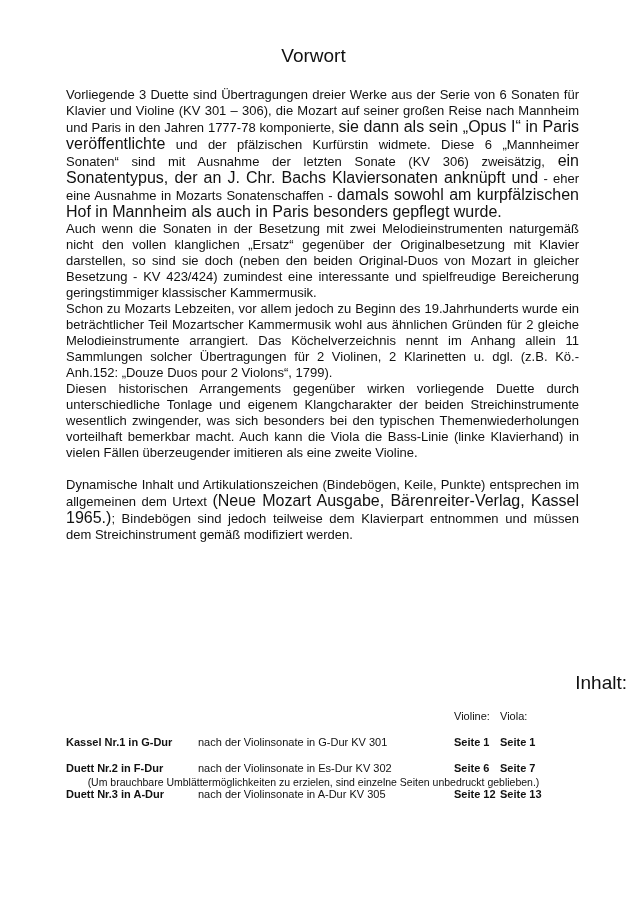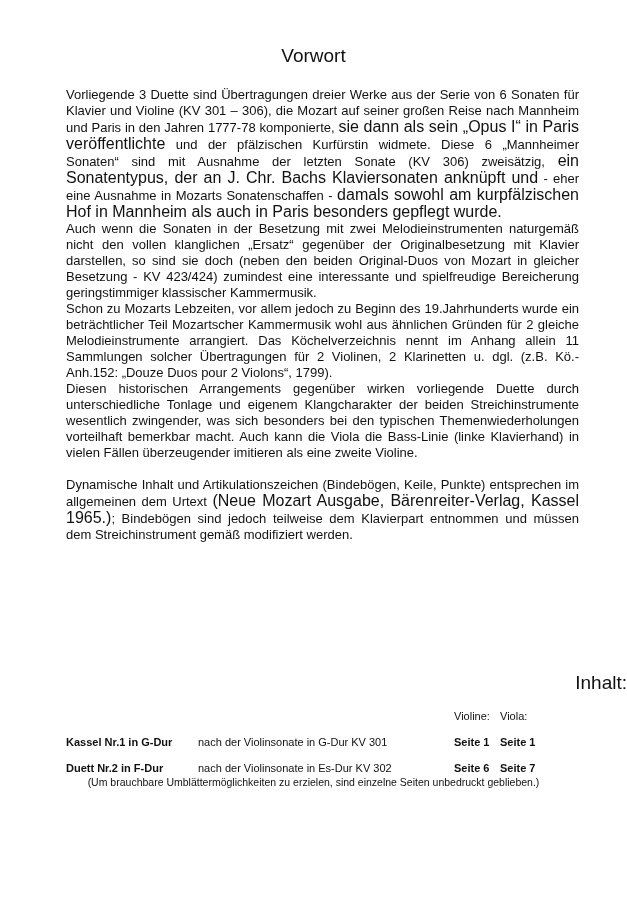--- a/index.html
+++ b/index.html
@@ -61,15 +61,21 @@
     <span class="c-desc">nach der Violinsonate in G-Dur KV 301</span>
     <span class="c-vl bold">Seite 1</span>
     <span class="c-va bold">Seite 1</span>
   </div>
   <div class="toc-row">
     <span class="c-title">Duett Nr.2 in F-Dur</span>
     <span class="c-desc">nach der Violinsonate in Es-Dur KV 302</span>
     <span class="c-vl bold">Seite 6</span>
     <span class="c-va bold">Seite 7</span>
   </div>
+  <div class="toc-row">
+    <span class="c-title">Duett Nr.3 in A-Dur</span>
+    <span class="c-desc">nach der Violinsonate in A-Dur KV 305</span>
+    <span class="c-vl bold">Seite 12</span>
+    <span class="c-va bold">Seite 13</span>
+  </div>
 </div>
 
 <div class="note">(Um brauchbare Umblättermöglichkeiten zu erzielen, sind einzelne Seiten unbedruckt geblieben.)</div>
 
 </body></html>

